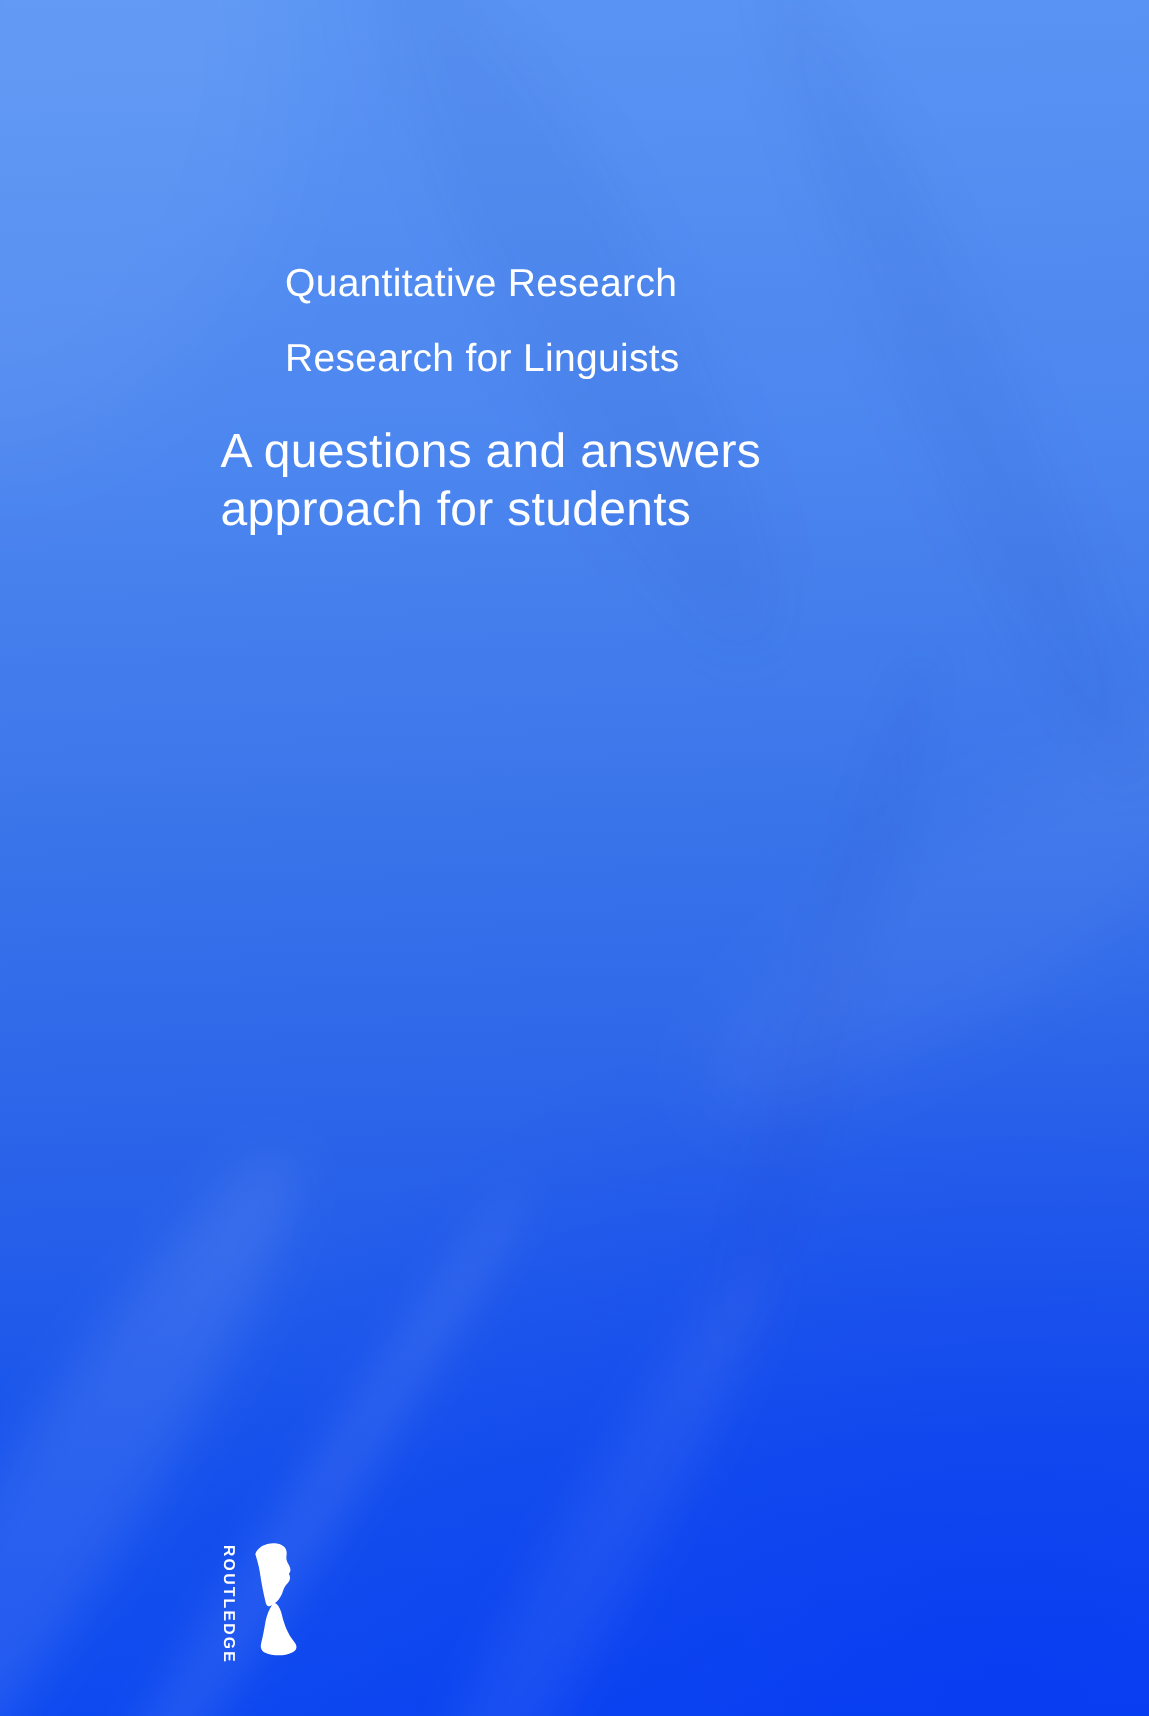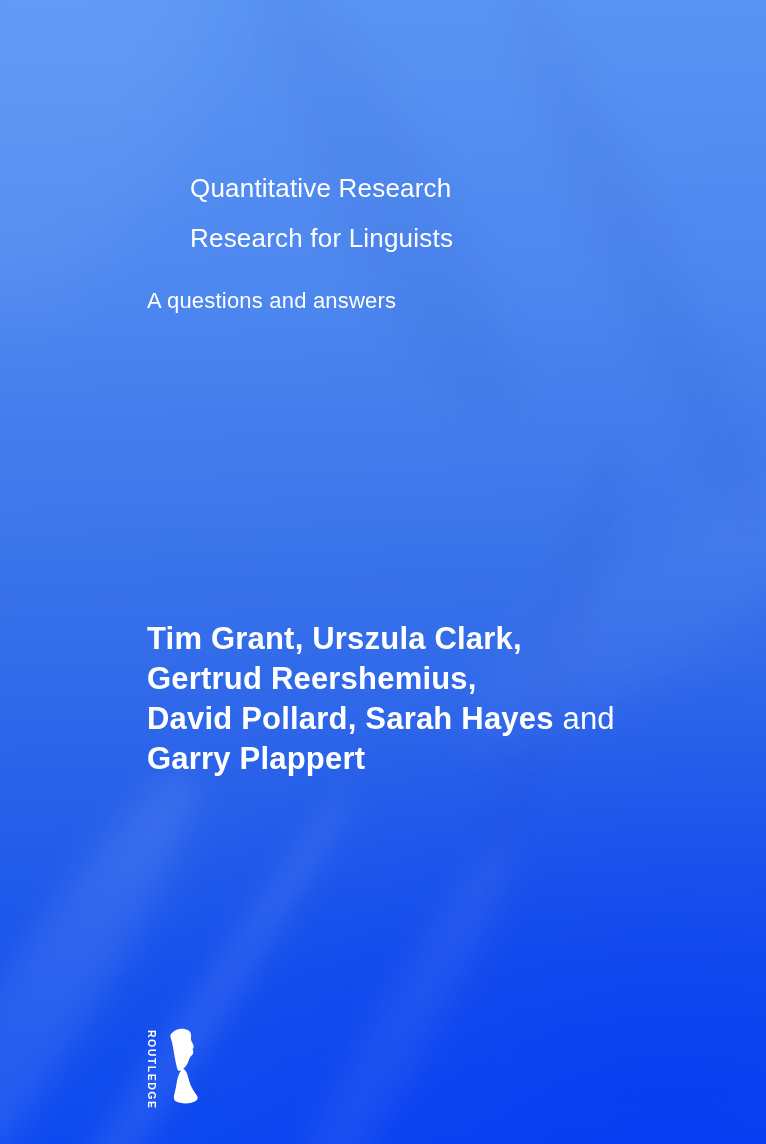--- a/index.html
+++ b/index.html
@@ -33,21 +33,21 @@
   .fold.f7 { left: 430px;  top: 540px;  width: 480px; height: 120px; transform: rotate(-34deg); background: rgba(255,255,255,0.045); filter: blur(22px); }
   .fold.f8 { left: 530px;  top: 420px;  width: 42px;  height: 500px; transform: rotate(16deg); background: rgba(16,45,155,0.05); filter: blur(14px); }
 
   .title {
     position: absolute; left: 147px; top: 163px;
     color: #ffffff; font-size: 26px; line-height: 50px; font-weight: 400;
     letter-spacing: 0.2px; white-space: nowrap; margin-left: 43px;
   }
   .subtitle {
     position: absolute; left: 147px; top: 281px;
-    color: #ffffff; font-size: 22px; line-height: 39px; font-weight: 400;
+    color: #ffffff; font-size: 32px; line-height: 39px; font-weight: 400;
     letter-spacing: 0.2px; white-space: nowrap;
   }
   .authors {
     position: absolute; left: 147px; top: 619px;
     color: #ffffff; font-size: 31px; line-height: 40px; font-weight: 700;
     letter-spacing: 0.2px; white-space: nowrap;
   }
   .authors .connector { font-weight: 400; }
 
   .logo { position: absolute; left: 140px; top: 1024px; width: 70px; height: 120px; }
@@ -73,28 +73,23 @@
   <div class="fold f2"></div>
   <div class="fold f3"></div>
 
   <div class="title">
     <div>Quantitative Research</div>
     <div>Research for Linguists</div>
   </div>
 
   <div class="subtitle">
     <div>A questions and answers</div>
+    <div>approach for students</div>
   </div>
 
-  <div class="authors">
-    <div>Tim Grant, Urszula Clark,</div>
-    <div>Gertrud Reershemius,</div>
-    <div><span>David Pollard, Sarah Hayes</span><span class="connector"> and</span></div>
-    <div>Garry Plappert</div>
-  </div>
 
   <div class="logo">
     <div class="logo-wordmark">ROUTLEDGE</div>
     <svg class="logo-mark" viewBox="0 0 36 80" xmlns="http://www.w3.org/2000/svg">
       <path fill="#ffffff" d="M3.2,8
         C5,3 11,0.2 17.5,1
         C22.5,1.8 24.8,4.8 24,9
         C23.6,11.2 24.2,13 25.4,15
         C26.8,17.4 27.2,19.6 25.6,21.2
         C26.8,23.4 26.6,25.8 24.6,27.6

